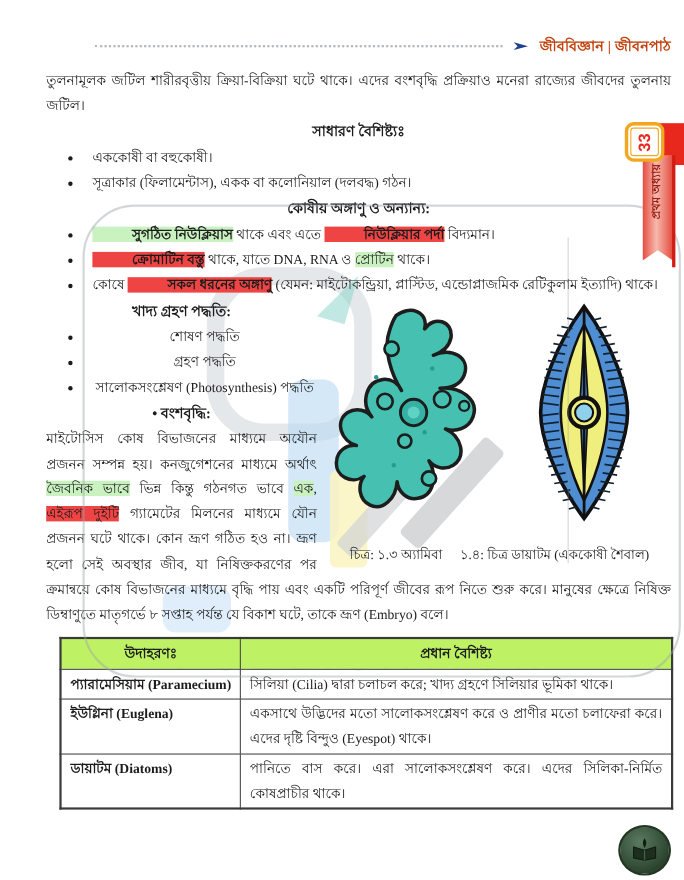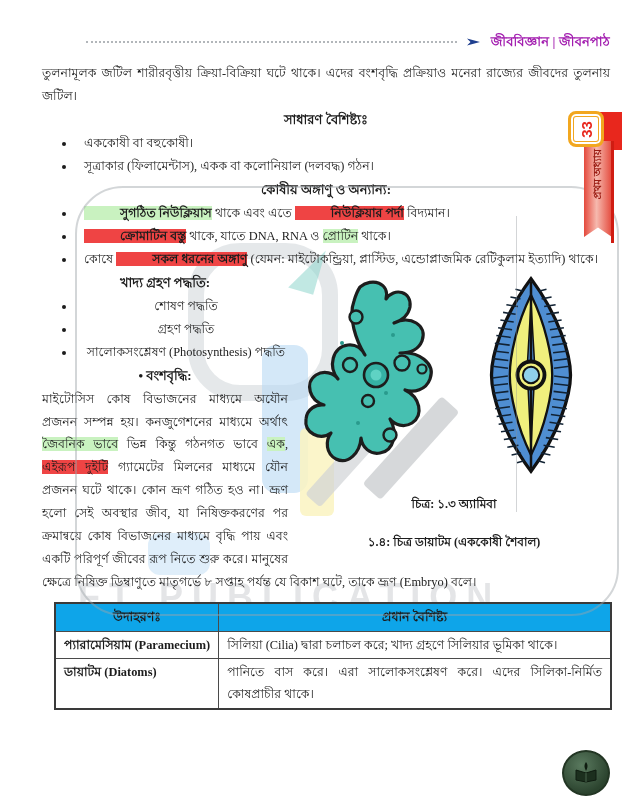--- a/index.html
+++ b/index.html
@@ -28,45 +28,45 @@
 
   
   .pen-rect{position:absolute;left:75px;top:186px;width:540px;height:426px;border:2px solid rgba(158,163,168,.45);border-radius:48px;z-index:3;pointer-events:none;}
   .fold-line{position:absolute;left:516px;top:216px;width:1px;height:296px;background:rgba(140,145,150,.38);z-index:3;pointer-events:none;}
 
   
   .content{position:relative;z-index:2;padding:30px 12px 0 42px;font-size:12.4px;line-height:1.85;text-align:justify;}
   .hdr{display:flex;align-items:center;gap:10px;margin:0 0 8px 44px;text-align:left;}
   .hdr .dots{flex:1;border-top:2px dotted #b2b6ba;height:0;}
   .hdr .arrow{flex:none;display:flex;}
-  .hdr .crumb{flex:none;color:#a21caf;font-weight:bold;font-size:13px;letter-spacing:.2px;}
+  .hdr .crumb{flex:none;color:#c2410c;font-weight:bold;font-size:13px;letter-spacing:.2px;}
 
   .h-bold{font-weight:bold;font-size:13px;text-align:center;}
   ul.blist{margin:0;padding:0 0 0 34px;list-style:disc;text-align:left;}
   ul.blist li{padding-left:8px;}
   ul.blist.justified{text-align:justify;}
   .bold-li{font-weight:normal;text-align:center;}
   .hl-yellow{background:#ef4444;}
   .hl-green{background:#c9f2c0;}
   .b{font-weight:bold;padding-left:36px;}
 
   .dot-head::before{content:"• ";}
 
   
   .figwrap{float:right;width:312px;margin:2px 0 2px 10px;position:relative;z-index:2;}
   .figs{display:flex;justify-content:space-between;align-items:center;padding:0 26px 0 0;}
-  .figcap{display:flex;justify-content:center;gap:16px;font-weight:bold;font-size:12px;margin-top:8px;text-align:center;flex-direction:column;}
+  .figcap{display:flex;justify-content:center;gap:16px;font-weight:normal;font-size:12px;margin-top:8px;text-align:center;}
 
   
   .para{text-align:justify;}
 
   
   table.ptable{border-collapse:collapse;margin:8px 0 0 12px;width:558px;border:2px solid #3a3a3a;font-size:12.4px;}
   table.ptable th,table.ptable td{border:1.4px solid #4a4a4a;padding:2px 8px;vertical-align:top;line-height:1.8;}
-  table.ptable th{background:#0ea5e9;font-weight:bold;text-align:center;font-size:12.6px;}
+  table.ptable th{background:#bef264;font-weight:bold;text-align:center;font-size:12.6px;}
   table.ptable td.name{width:138px;font-weight:bold;text-align:left;white-space:nowrap;}
   table.ptable td.desc{text-align:justify;}
 
   
   .badge-bar{position:absolute;right:0;top:112px;width:24px;height:38px;background:#e8271d;z-index:5;}
   .badge-num{
     position:absolute;right:18px;top:111px;width:30px;height:30px;background:#fff;
     border:3px solid #f2a71f;border-radius:8px;box-shadow:inset 0 0 0 2px #fff,inset 0 0 0 3px #f2a71f;
     display:flex;align-items:center;justify-content:center;z-index:6;
   }
@@ -243,20 +243,24 @@
       <tbody>
           <tr>
         <th>উদাহরণঃ</th>
         <th>প্রধান বৈশিষ্ট্য</th>
       </tr>
       <tr>
         <td class="name">প্যারামেসিয়াম (Paramecium)</td>
         <td class="desc"><span>সিলিয়া (Cilia) দ্বারা চলাচল করে; খাদ্য গ্রহণে সিলিয়ার ভূমিকা থাকে।</span></td>
       </tr>
       <tr>
+        <td class="name">ইউগ্লিনা (Euglena)</td>
+        <td class="desc"><span>একসাথে উদ্ভিদের মতো সালোকসংশ্লেষণ করে ও প্রাণীর মতো চলাফেরা করে। এদের দৃষ্টি বিন্দুও (Eyespot) থাকে।</span></td>
+      </tr>
+      <tr>
         <td class="name">ডায়াটম (Diatoms)</td>
         <td class="desc"><span>পানিতে বাস করে। এরা সালোকসংশ্লেষণ করে। এদের সিলিকা-নির্মিত কোষপ্রাচীর থাকে।</span></td>
       </tr>
     </tbody>
       </table>
   </div>
 
   <div class="badge-bar"></div>
   <div class="badge-num">
     <span>33</span>

